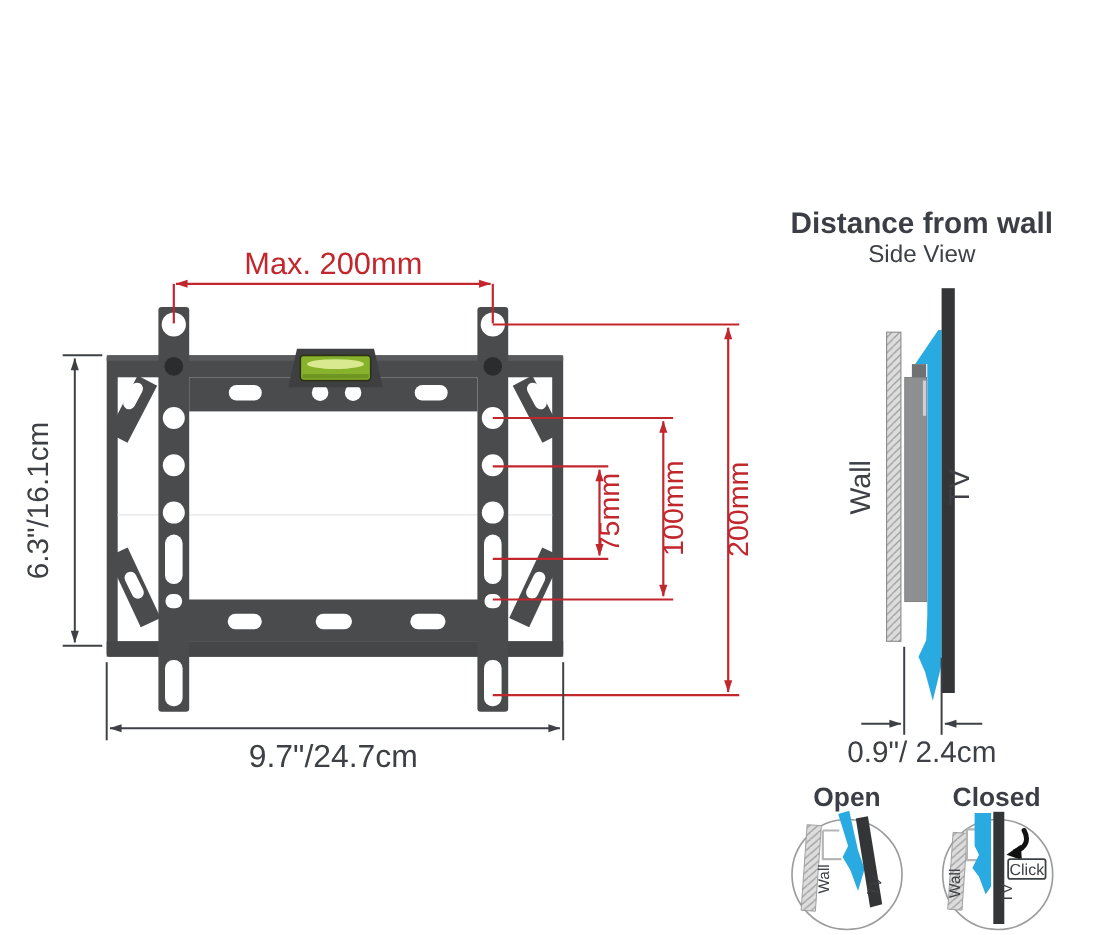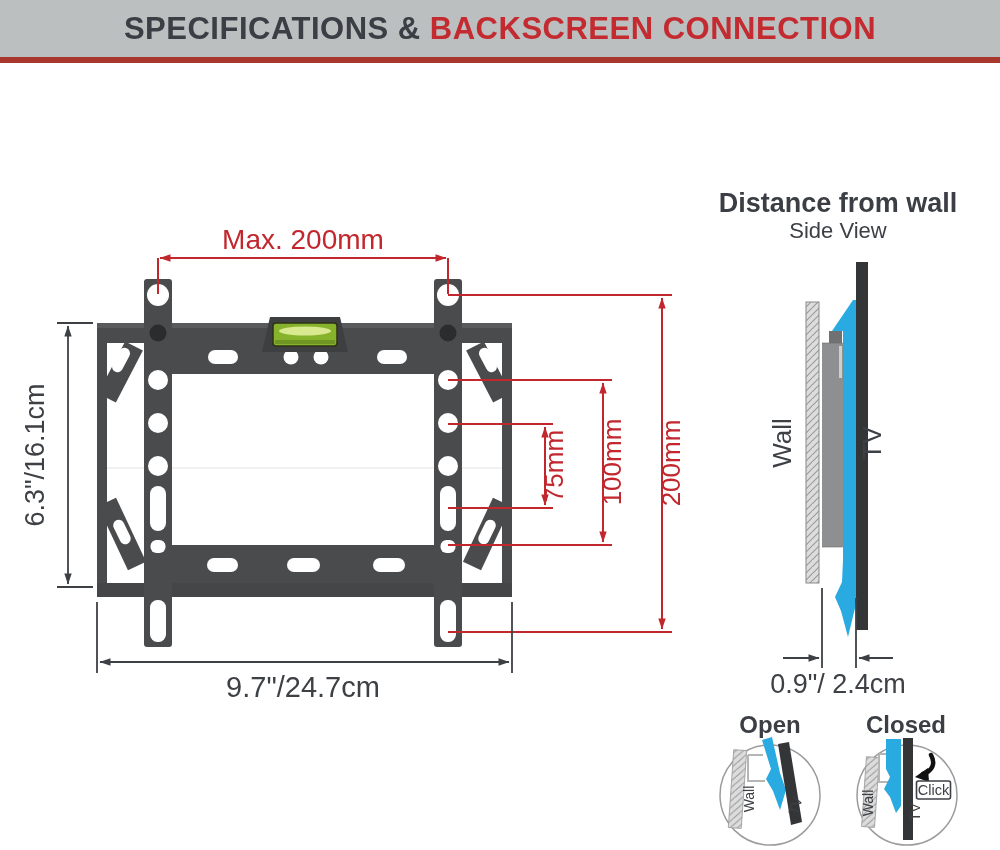--- a/index.html
+++ b/index.html
@@ -24,23 +24,20 @@
   .dimR{stroke:#c1272d;stroke-width:2;fill:none;}
   .dimD{stroke:#3d4045;stroke-width:1.8;fill:none;}
   .body-gray{fill:#4a4b4d;}
   .hole{fill:#ffffff;}
 </style>
 </head>
 <body>
 
 <div class="page">
 
-  <div class="header">
-    <h1><span>SPECIFICATIONS &amp; </span><span class="red">BACKSCREEN CONNECTION</span></h1>
-  </div>
 
   <svg width="1000" height="787" viewBox="0 63 1000 787">
     <defs>
       <marker id="mR" markerUnits="userSpaceOnUse" markerWidth="13" markerHeight="10" refX="11" refY="4" orient="auto-start-reverse">
         <path d="M0.5,0.3 L11.5,4 L0.5,7.7 Z" fill="#c1272d"></path>
       </marker>
       <marker id="mD" markerUnits="userSpaceOnUse" markerWidth="13" markerHeight="10" refX="11" refY="4" orient="auto-start-reverse">
         <path d="M0.5,0.3 L11.5,4 L0.5,7.7 Z" fill="#3d4045"></path>
       </marker>
       <pattern id="hatch" patternUnits="userSpaceOnUse" width="7" height="7">

